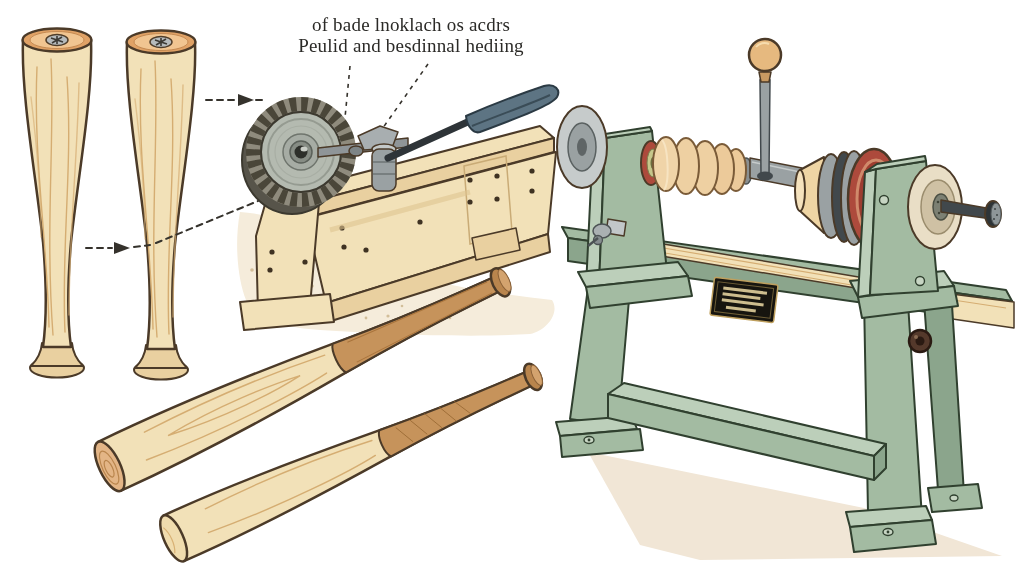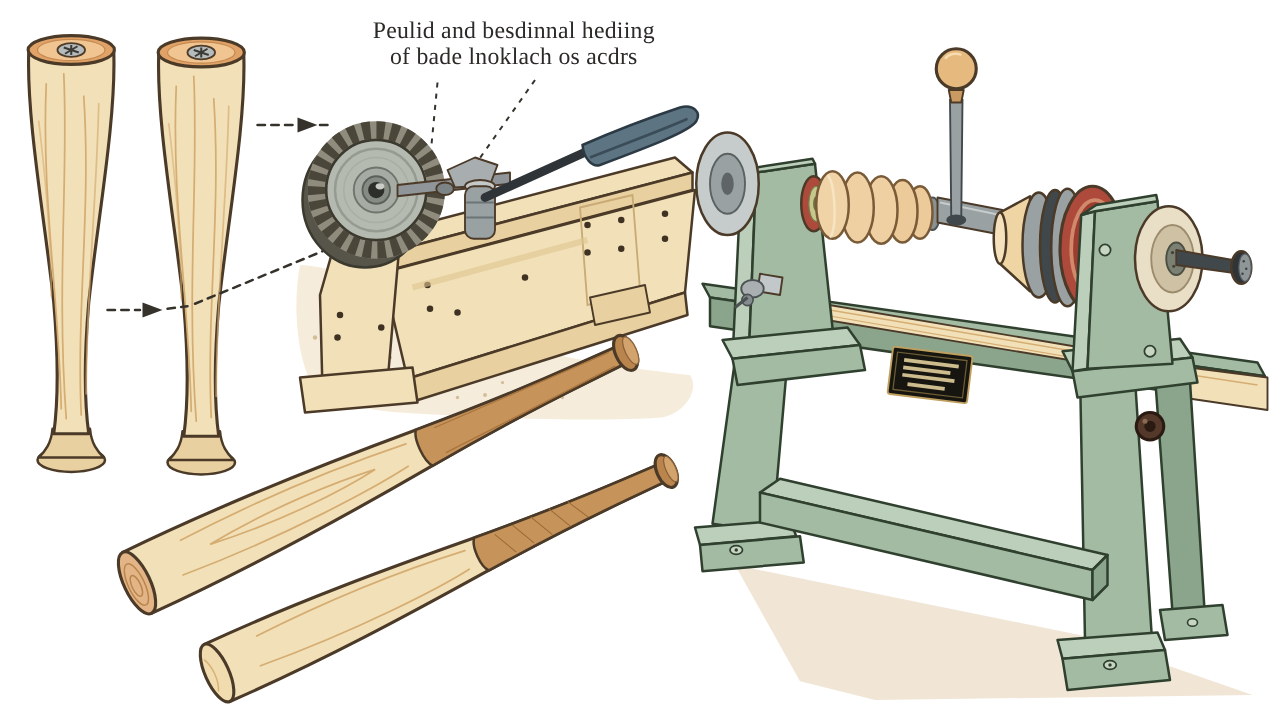--- a/index.html
+++ b/index.html
@@ -319,17 +319,17 @@
 
     <g>
       <circle cx="920" cy="341" r="11" fill="var(--knob_brown)" stroke="#2a1a12" stroke-width="2.5"></circle>
       <circle cx="920" cy="341" r="4.5" fill="#2a1a12"></circle>
       <circle cx="916" cy="337" r="2" fill="#8a6b52"></circle>
     </g>
   </g>
 </svg>
 
 <div class="caption">
+  <div>of bade lnoklach os acdrs</div>
   <div>Peulid and besdinnal hediing</div>
-  <div>of bade lnoklach os acdrs</div>
 </div>
 
 </div>
 
 </body></html>

